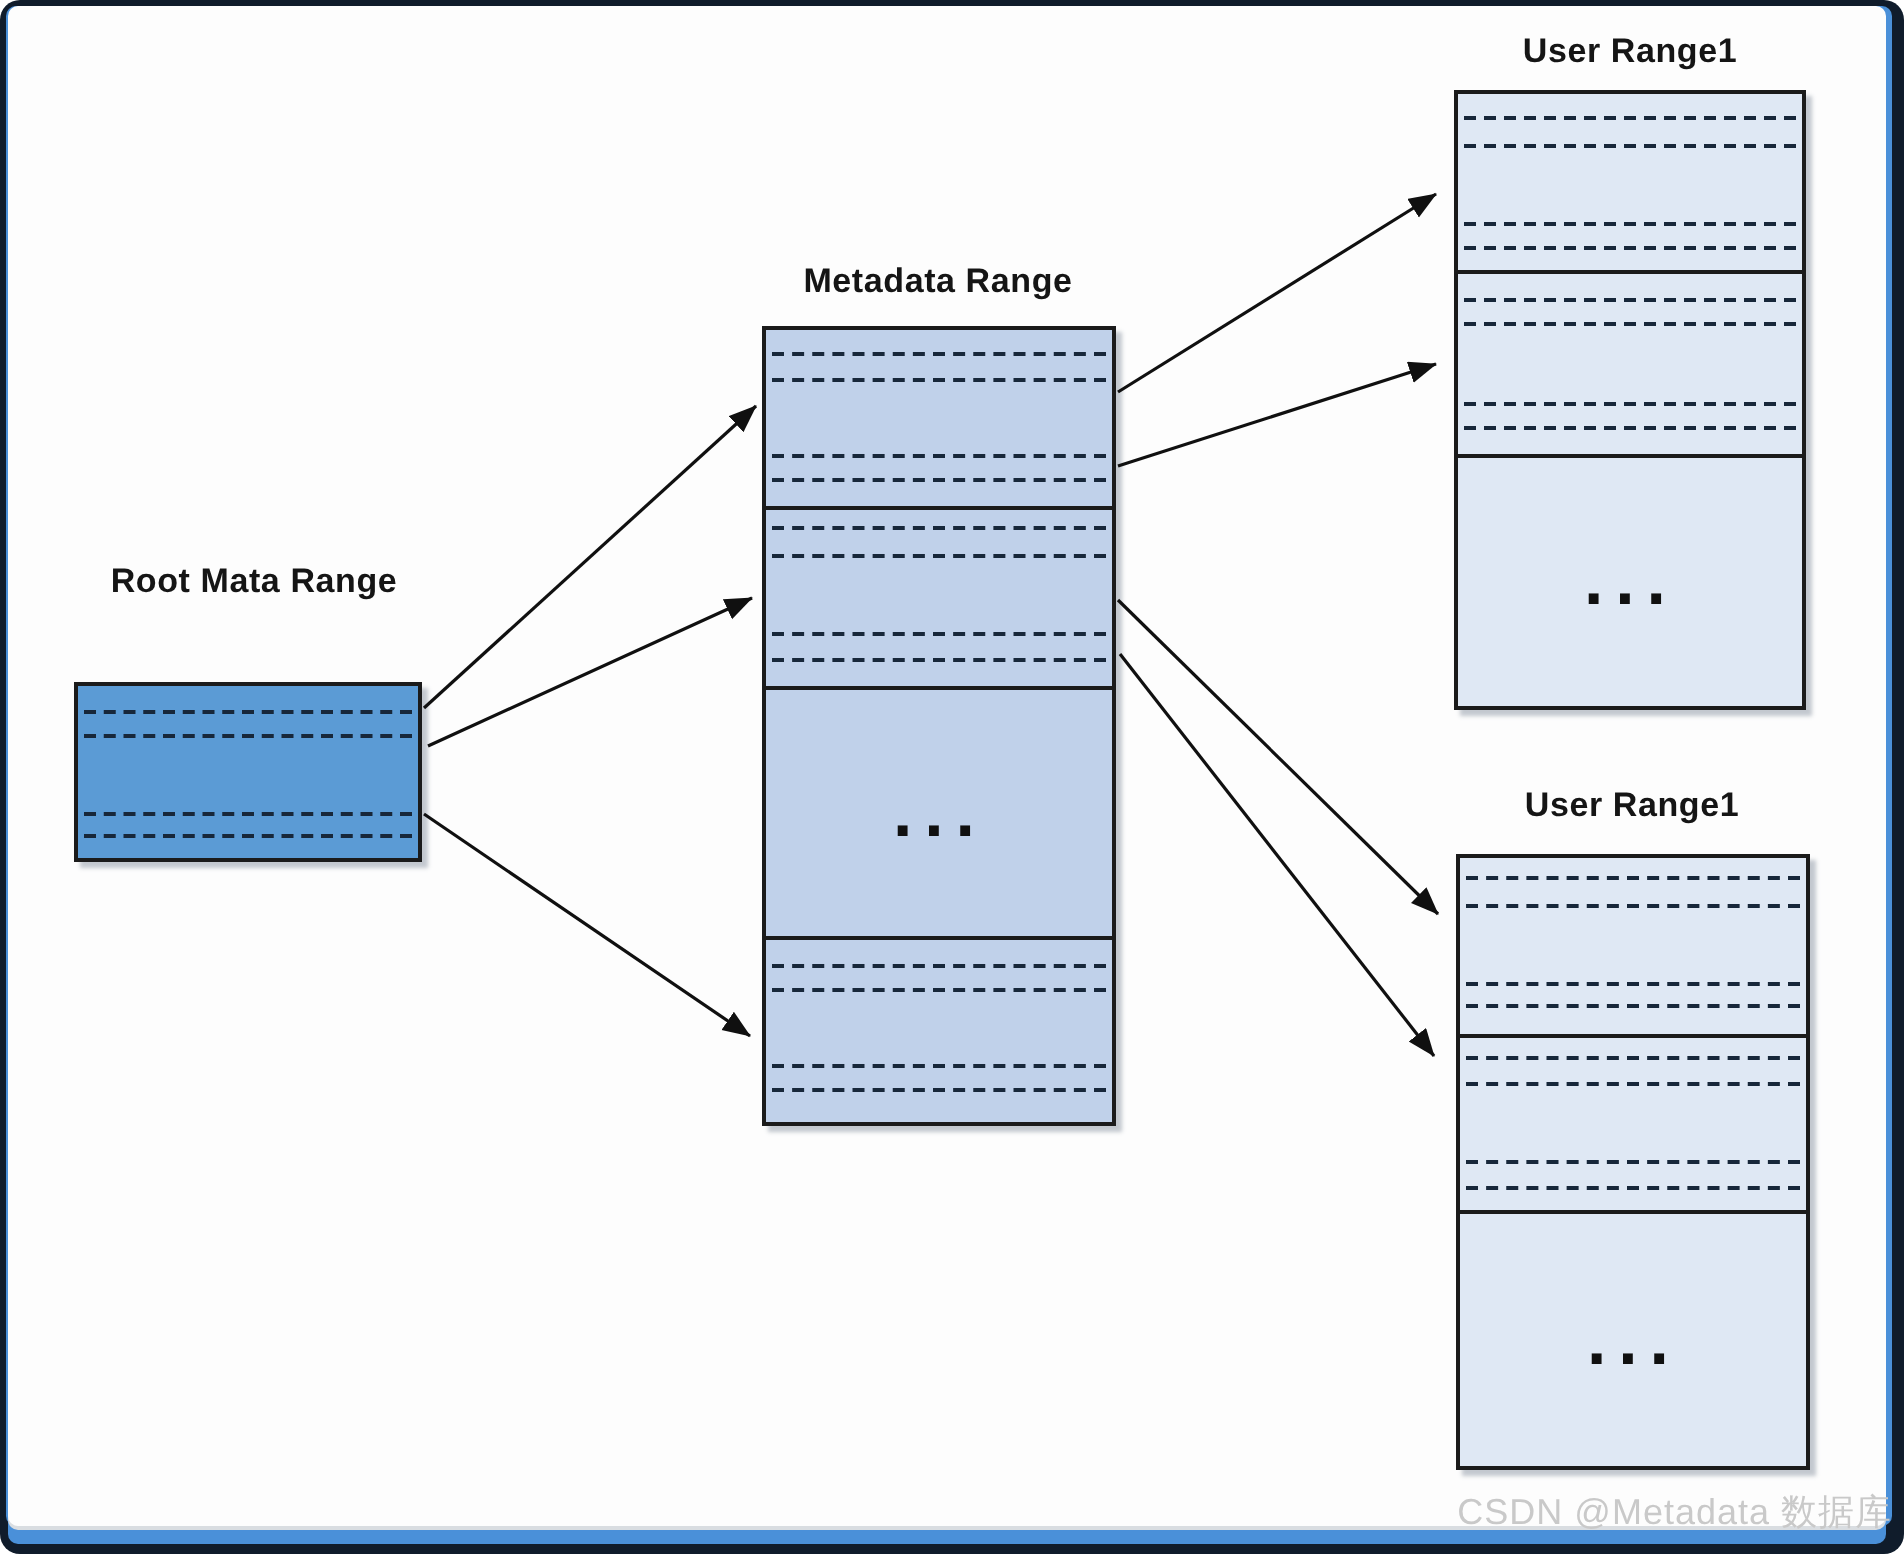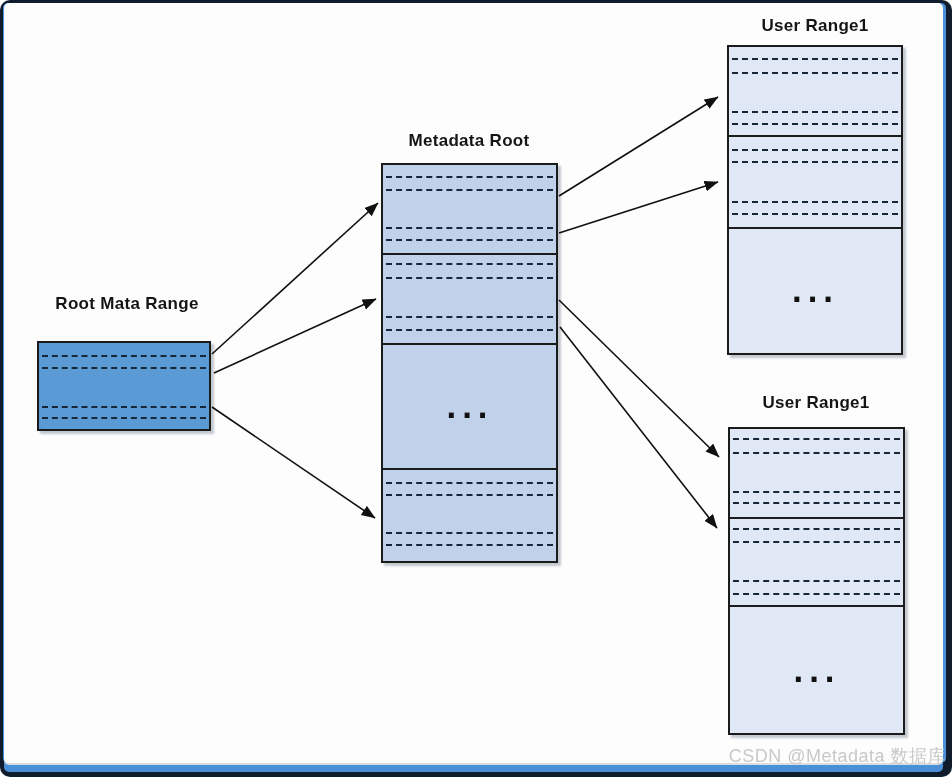--- a/index.html
+++ b/index.html
@@ -49,31 +49,31 @@
     font-size:18px;color:var(--watermark,#c9c9c9);letter-spacing:0.5px;
   }
 </style>
 </head>
 <body>
 
 <div class="frame">
   <div class="canvas"></div>
 </div>
 
-<div class="node-label" style="left:17px;top:291px;">
+<div class="node-label" style="left:17px;top:278px;">
   <div>Root Mata Range</div>
 </div>
 <div class="box root-box" style="left:37px;top:341px;width:174px;height:90px;">
   <div class="dash" style="top:12px"></div>
   <div class="dash" style="top:24px"></div>
   <div class="dash" style="top:63px"></div>
   <div class="dash" style="top:74px"></div>
 </div>
 
-<div class="node-label" style="left:359px;top:128px;">Metadata Root</div>
+<div class="node-label" style="left:359px;top:128px;">Metadata Range</div>
 <div class="box metadata-box" style="left:381px;top:163px;width:177px;">
   <div class="sec" style="height:90px">
     <div class="dash" style="top:11px"></div>
     <div class="dash" style="top:24px"></div>
     <div class="dash" style="top:62px"></div>
     <div class="dash" style="top:74px"></div>
   </div>
   <div class="sec" style="height:90px">
     <div class="dash" style="top:8px"></div>
     <div class="dash" style="top:22px"></div>

